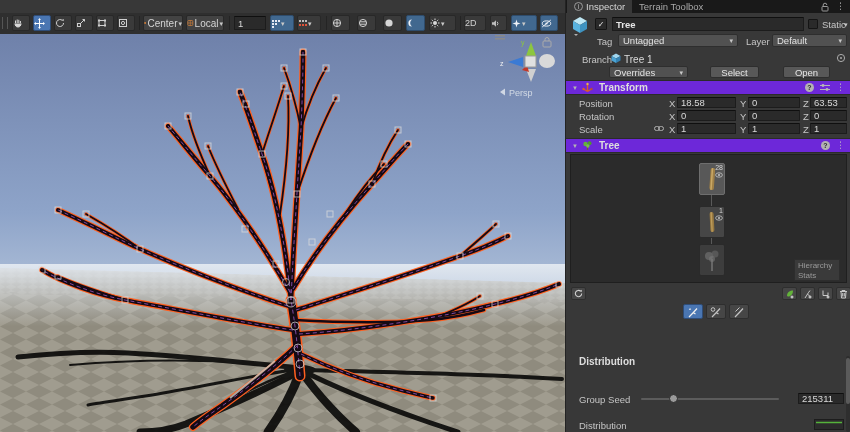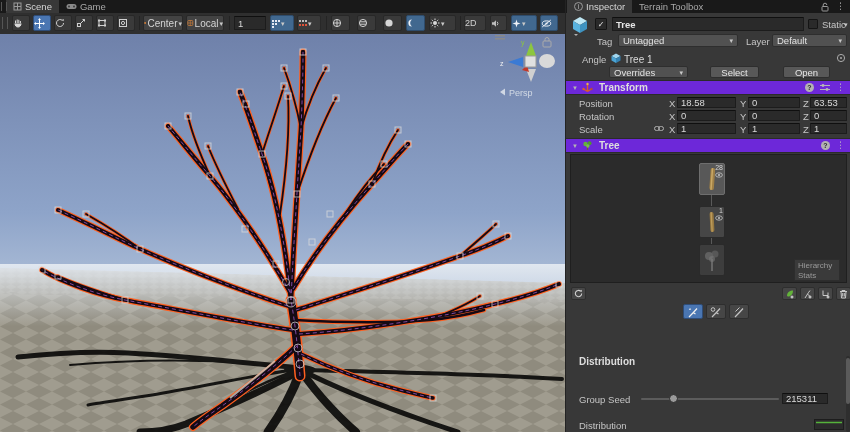--- a/index.html
+++ b/index.html
@@ -52,40 +52,20 @@
   .badge{position:absolute;top:0px;right:1px;font-size:7px;color:#d2d2d2;}
   .hint{position:absolute;background:#404040;border:1px solid #2a2a2a;border-radius:2px;box-sizing:border-box;}
   svg{display:block;}
 </style>
 </head>
 <body>
 
 <div id="app">
 
   <div class="abs" style="left:0;top:0;width:565px;height:432px;">
-    <div class="tabwell">
-      <div class="grip" style="left:1px;top:2px;height:9px;"></div>
-      <div class="tab active" style="margin-left:6px;">
-        <svg width="9" height="9" viewBox="0 0 9 9">
-            <g fill="none" stroke="#9a9a9a">
-              <rect x="1" y="1" width="7" height="7"></rect>
-              <path d="M1 4.5h7M4.5 1v7"></path>
-            </g>
-          </svg>
-        <span>Scene</span>
-      </div>
-      <div class="tab">
-        <svg width="11" height="7" viewBox="0 0 11 7">
-            <rect x="0.5" y="1" width="10" height="5" rx="2.5" fill="#8a8a8a"></rect>
-            <circle cx="3" cy="3.5" r="0.9" fill="#333"></circle>
-            <circle cx="8" cy="3.5" r="0.9" fill="#333"></circle>
-          </svg>
-        <span>Game</span>
-      </div>
-    </div>
 
     <div class="abs stb" style="left:0;top:13px;width:565px;height:21px;">
       <div class="grip" style="left:2px;"></div>
       <div class="ibtn flat" style="left:12px;width:18px;">
         <svg width="10" height="10" viewBox="0 0 10 10">
             <g stroke="#d8d8d8" fill="none">
               <path d="M2.5 5V2.5M4.2 5V1.5M5.8 5V1.8M7.4 5V3"></path>
               <path d="M2 5.5c0 2 1 3.5 3 3.5s3-1.5 3-3.5" fill="#d8d8d8"></path>
             </g>
           </svg>
@@ -472,21 +452,21 @@
     <div class="abs drop" style="left:52px;top:34px;width:120px;height:13px;">
         <span>Untagged</span>
         <span class="arw">▾</span>
       </div>
     <span class="abs lbl" style="left:180px;top:36px;">Layer</span>
     <div class="abs drop" style="left:206px;top:34px;width:75px;height:13px;">
         <span>Default</span>
         <span class="arw">▾</span>
       </div>
 
-    <span class="abs lbl" style="left:16px;top:54px;">Angle</span>
+    <span class="abs lbl" style="left:16px;top:54px;">Branch</span>
     <svg class="abs" style="left:45px;top:53px;" width="10" height="10">
       <polygon points="5,0.5 9.5,3 5,5.5 0.5,3" fill="#9fd6ef"></polygon>
         <polygon points="0.5,3 5,5.5 5,10 0.5,7.5" fill="#4aa3d4"></polygon>
         <polygon points="9.5,3 5,5.5 5,10 9.5,7.5" fill="#3582b3"></polygon>
     </svg>
     <span class="abs" style="left:58px;top:54px;color:#dcdcdc;">Tree 1</span>
     <svg class="abs" style="left:270px;top:53px;" width="10" height="10">
         <circle cx="5" cy="5" r="3.6" fill="none" stroke="#aaa"></circle>
         <circle cx="5" cy="5" r="1" fill="#aaa"></circle>
       </svg>
@@ -685,21 +665,21 @@
 
 
     <div class="abs" style="left:13px;top:356px;font-weight:bold;font-size:10px;color:#dedede;">Distribution</div>
 
     <div class="drow" style="top:369px;">
       <span class="lbl" style="position:absolute;left:13px;top:1px;">Group Seed</span>
       <div style="position:absolute;left:75px;top:0;width:138px;height:11px;">
         <div class="slider-track"></div>
           <div class="slider-thumb" style="left: 23%;"></div>
       </div>
-      <div class="field" style="position:absolute;left:216px;top:0;width:46px;height:11px;">
+      <div class="field" style="position:absolute;left:232px;top:0;width:46px;height:11px;">
           <span>215311</span>
         </div>
     </div>
     <div class="drow" style="top:395px;">
       <span class="lbl" style="position:absolute;left:13px;top:1px;">Distribution</span>
       <div class="curve" style="left:248px;top:0;">
         <svg width="28" height="9" viewBox="0 0 28 9">
             <path d="M1 2.5h26" stroke="#55b33b" stroke-width="1.5" fill="none"></path>
           </svg>
       </div>

